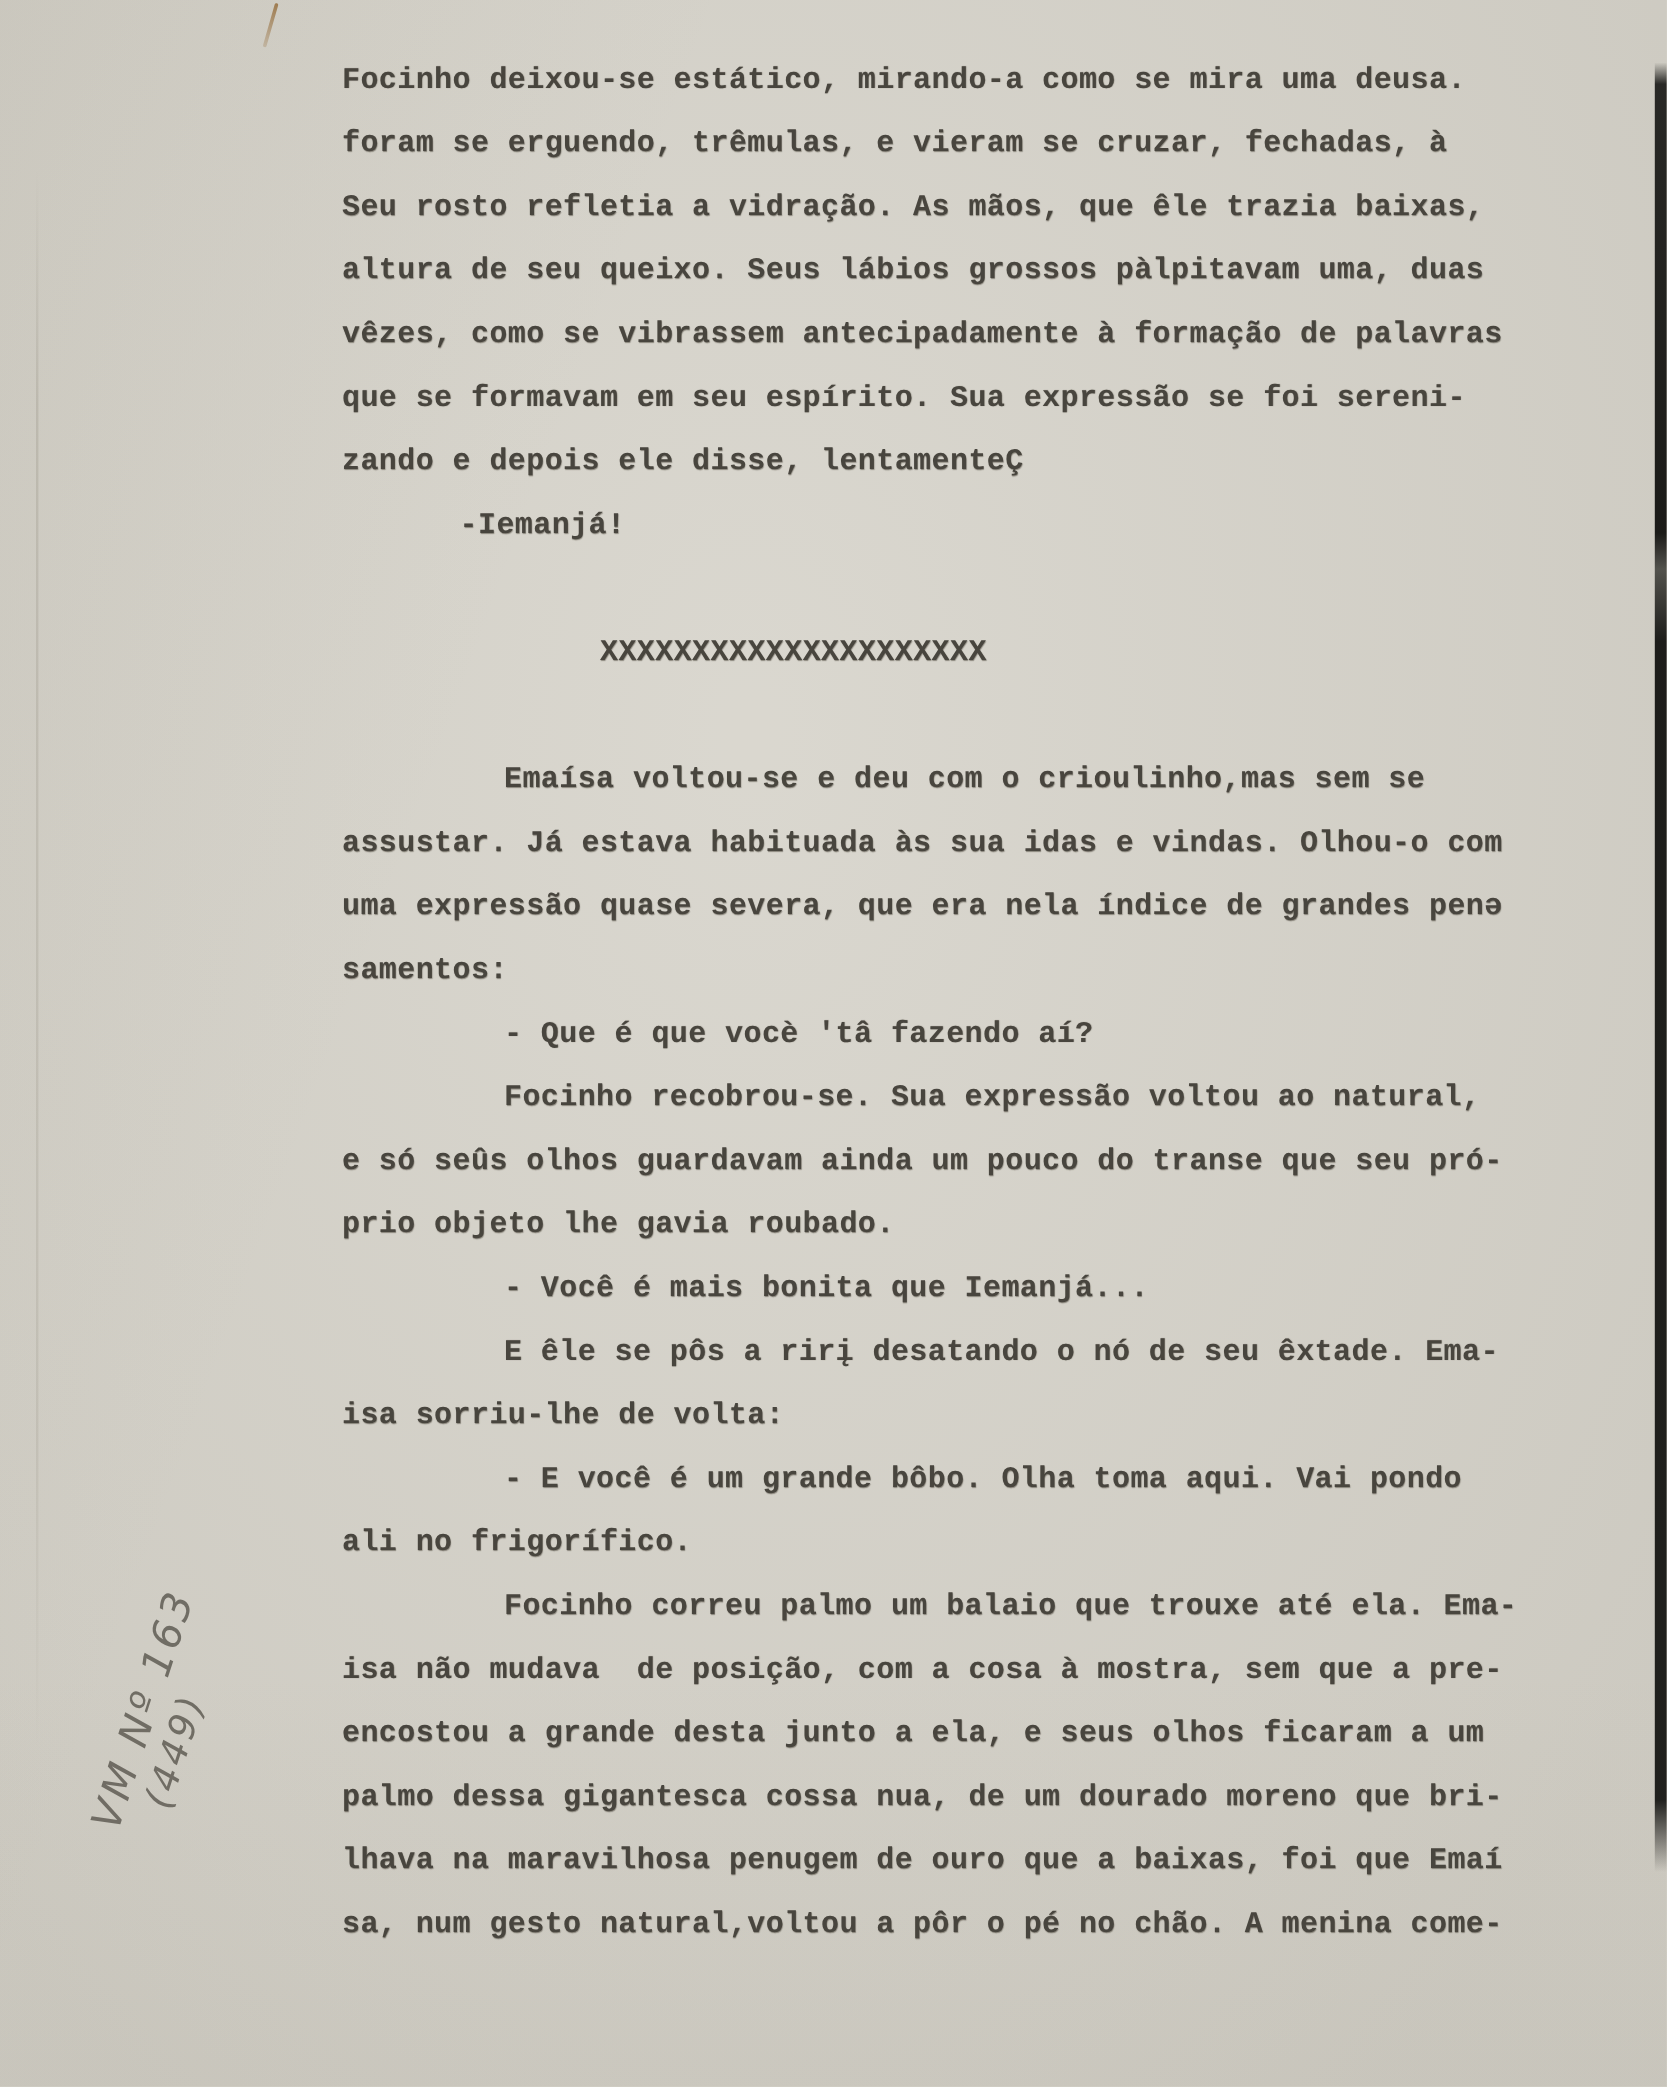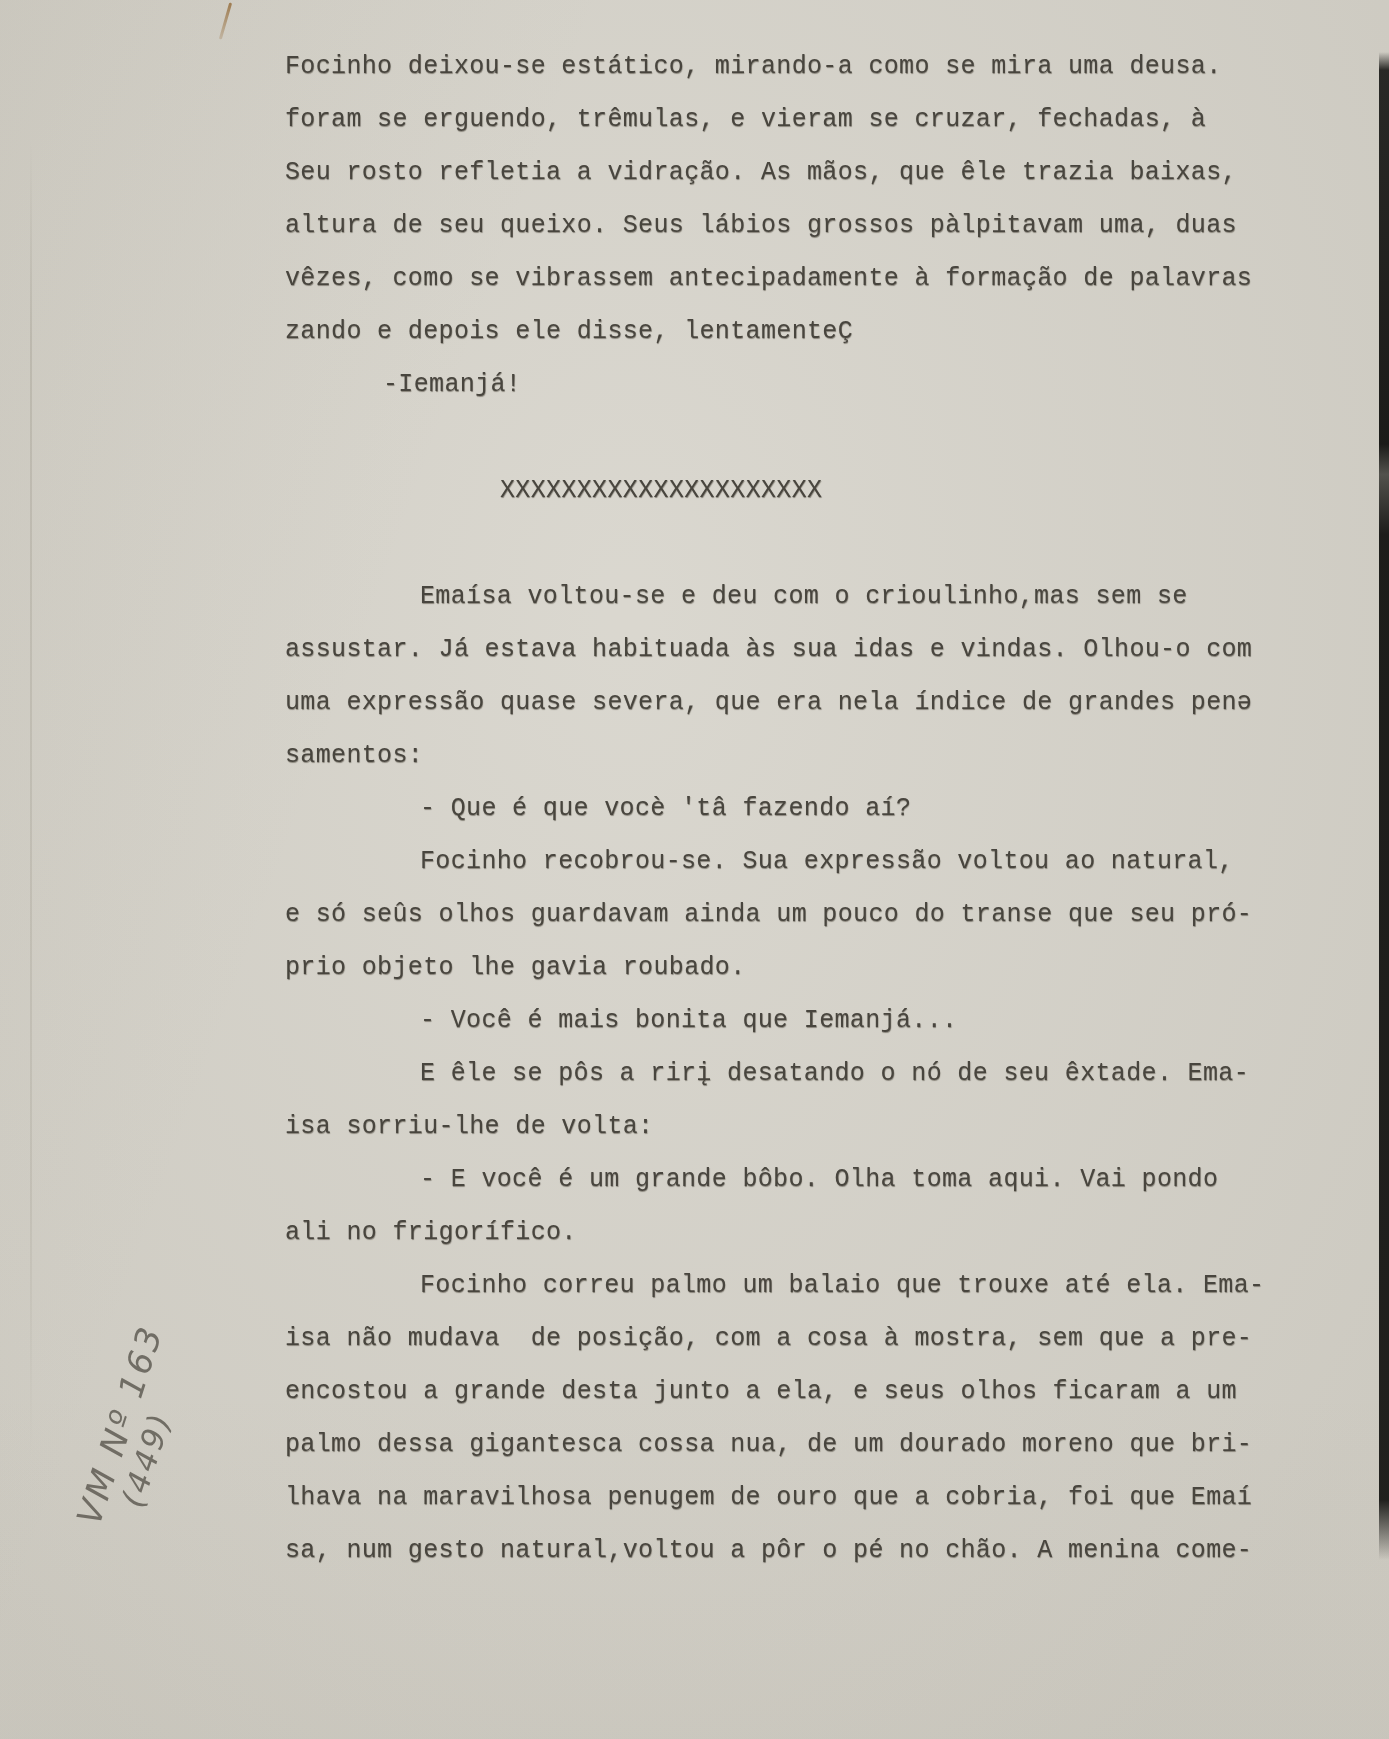--- a/index.html
+++ b/index.html
@@ -50,20 +50,21 @@
     color: #403d36;
   }
   .line {
     height: 53px;
     line-height: 53px;
     font-size: 25px;
     letter-spacing: 0.35px;
     white-space: pre;
     opacity: 0.94;
     text-shadow: 0.4px 0.6px 0.9px rgba(66,60,50,0.55);
+    font-weight: bold;
   }
   .ind-0 { padding-left: 0; }
   .ind-1 { padding-left: 98px;  }   
   .ind-2 { padding-left: 135px; }   
   .ind-3 { padding-left: 215px; }   
   .blank {  }
   
   .margin-note {
     position: absolute; left: 14px; top: 1368px;
     width: 260px;
@@ -88,20 +89,21 @@
   <div class="crease"></div>
   <div class="pen-slash"></div>
   <div class="scan-edge"></div>
 
   <div class="text-block">
       <div class="line ind-0">Focinho deixou-se estático, mirando-a como se mira uma deusa.</div>
       <div class="line ind-0">foram se erguendo, trêmulas, e vieram se cruzar, fechadas, à</div>
       <div class="line ind-0">Seu rosto refletia a vidração. As mãos, que êle trazia baixas,</div>
       <div class="line ind-0">altura de seu queixo. Seus lábios grossos pàlpitavam uma, duas</div>
       <div class="line ind-0">vêzes, como se vibrassem antecipadamente à formação de palavras</div>
+      <div class="line ind-0">que se formavam em seu espírito. Sua expressão se foi sereni-</div>
       <div class="line ind-0">zando e depois ele disse, lentamenteÇ</div>
       <div class="line ind-1">-Iemanjá!</div>
       <div class="line ind-0 blank"></div>
       <div class="line ind-3">XXXXXXXXXXXXXXXXXXXXX</div>
       <div class="line ind-0 blank"></div>
       <div class="line ind-2">Emaísa voltou-se e deu com o crioulinho,mas sem se</div>
       <div class="line ind-0">assustar. Já estava habituada às sua idas e vindas. Olhou-o com</div>
       <div class="line ind-0">uma expressão quase severa, que era nela índice de grandes penə</div>
       <div class="line ind-0">samentos:</div>
       <div class="line ind-2">- Que é que vocè 'tâ fazendo aí?</div>
@@ -110,21 +112,21 @@
       <div class="line ind-0">prio objeto lhe gavia roubado.</div>
       <div class="line ind-2">- Você é mais bonita que Iemanjá...</div>
       <div class="line ind-2">E êle se pôs a rirį desatando o nó de seu êxtade. Ema-</div>
       <div class="line ind-0">isa sorriu-lhe de volta:</div>
       <div class="line ind-2">- E você é um grande bôbo. Olha toma aqui. Vai pondo</div>
       <div class="line ind-0">ali no frigorífico.</div>
       <div class="line ind-2">Focinho correu palmo um balaio que trouxe até ela. Ema-</div>
       <div class="line ind-0">isa não mudava  de posição, com a cosa à mostra, sem que a pre-</div>
       <div class="line ind-0">encostou a grande desta junto a ela, e seus olhos ficaram a um</div>
       <div class="line ind-0">palmo dessa gigantesca cossa nua, de um dourado moreno que bri-</div>
-      <div class="line ind-0">lhava na maravilhosa penugem de ouro que a cobria, foi que Emaí</div>
+      <div class="line ind-0">lhava na maravilhosa penugem de ouro que a baixas, foi que Emaí</div>
       <div class="line ind-0">sa, num gesto natural,voltou a pôr o pé no chão. A menina come-</div>
     </div>
 
   <div class="margin-note">
     <div class="note-line1">VM Nº 163</div>
     <div class="note-line2">(449)</div>
   </div>
 </div>
 
 </body></html>

